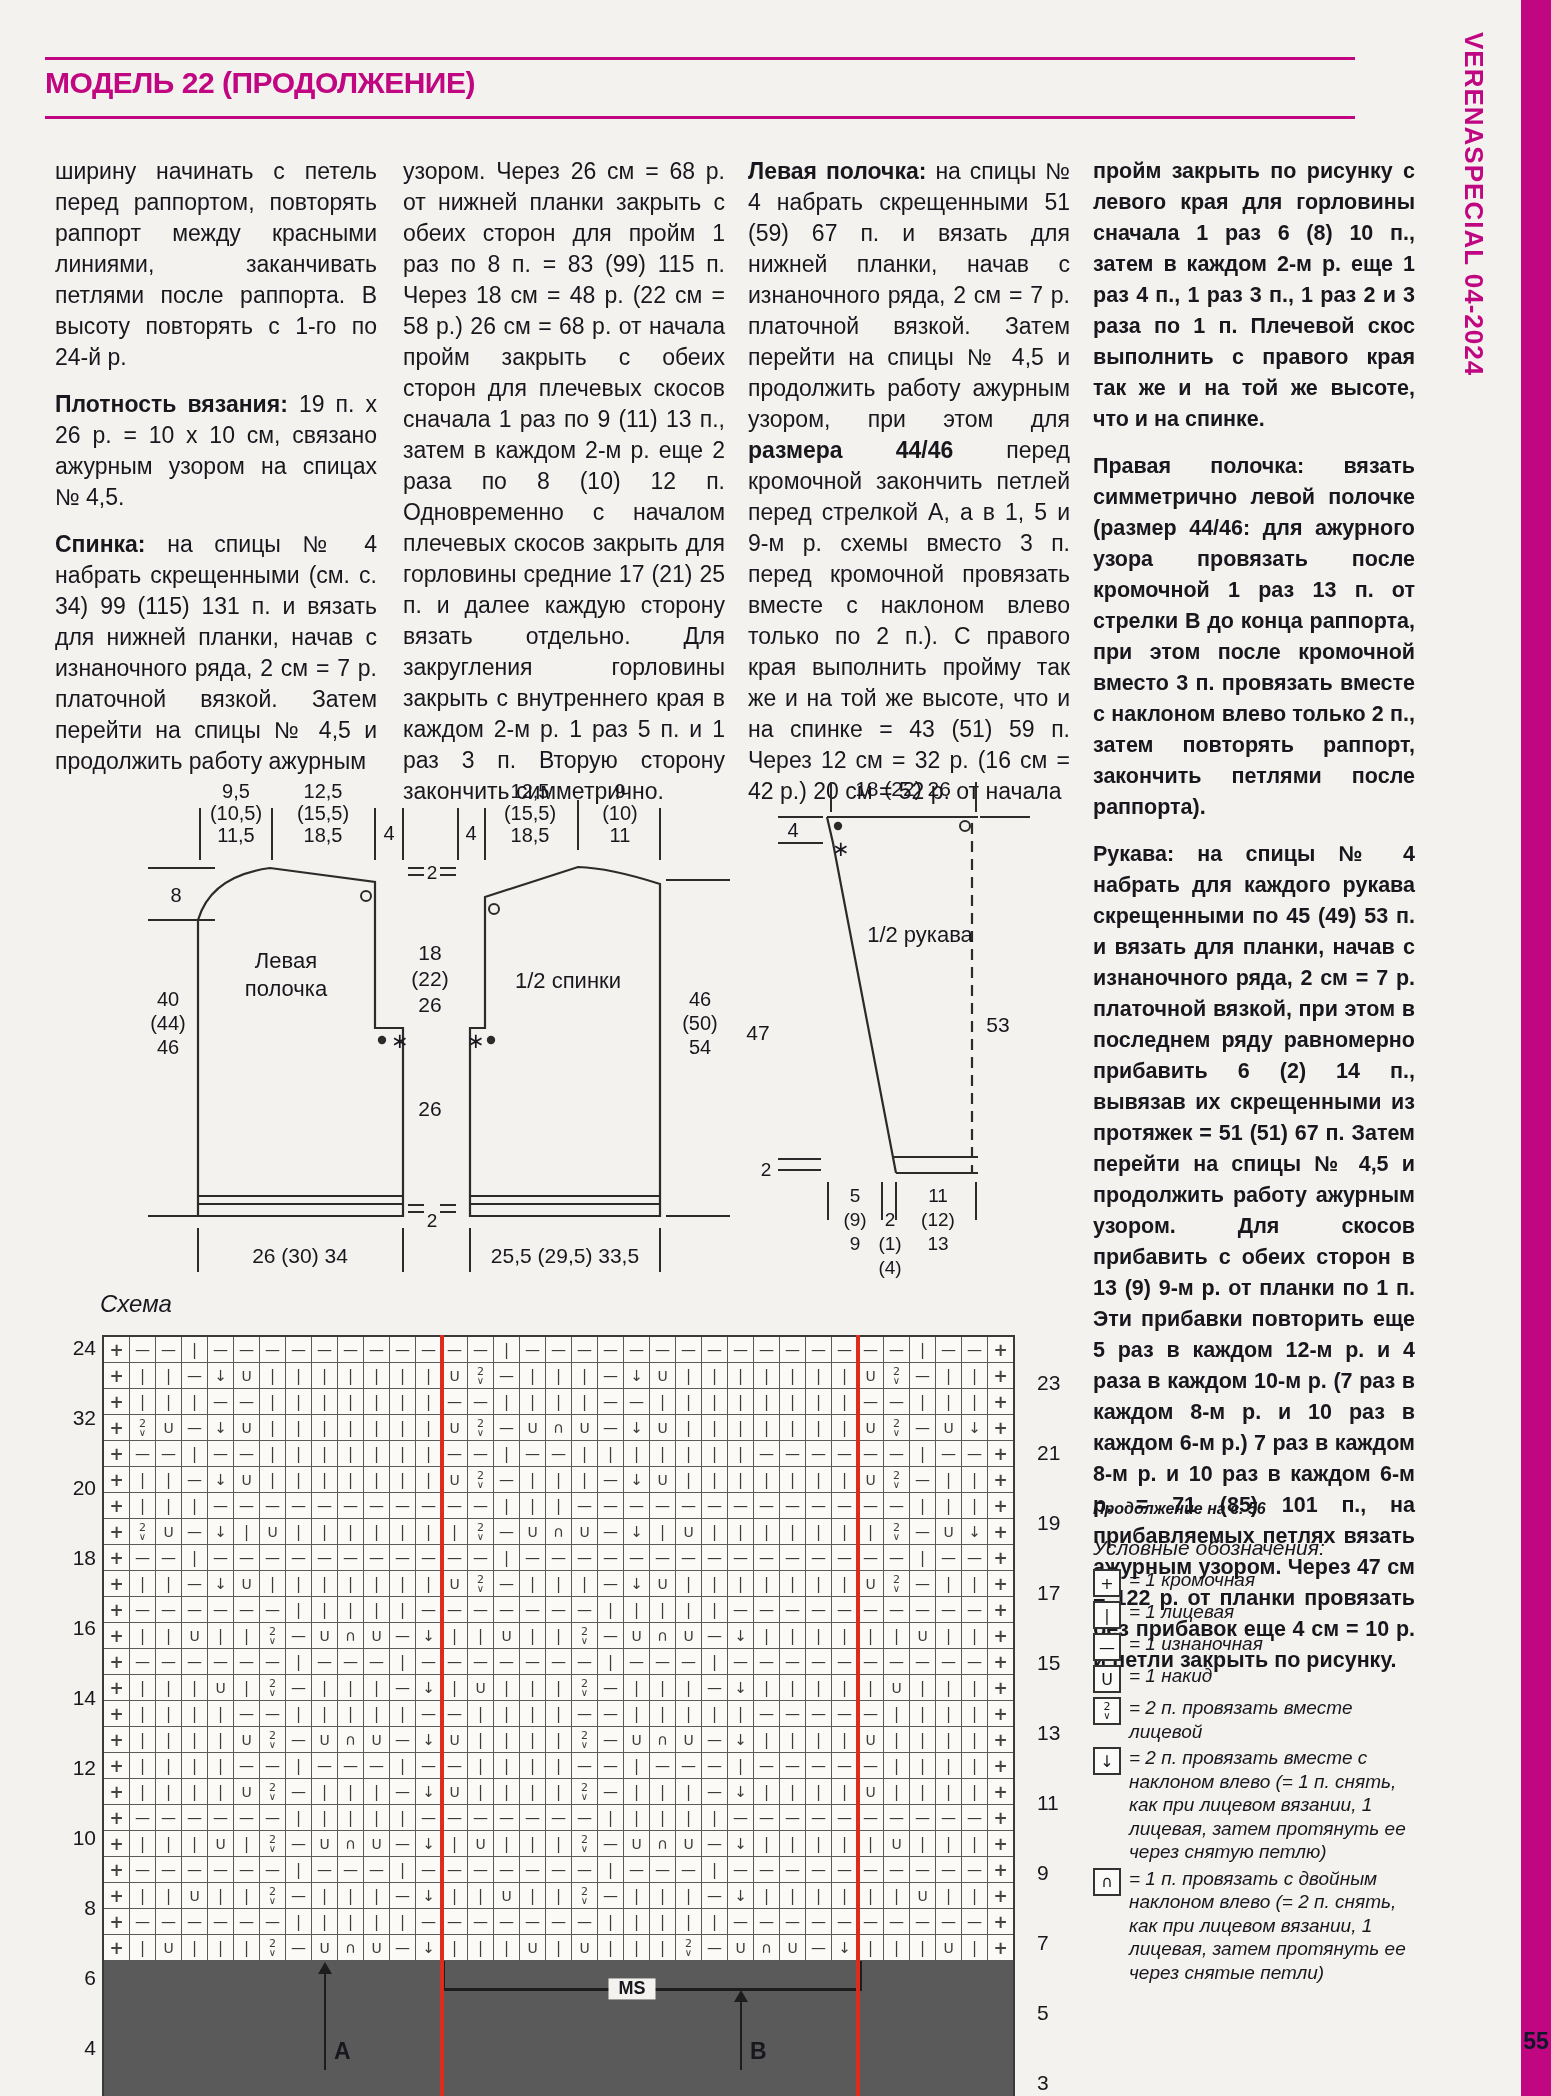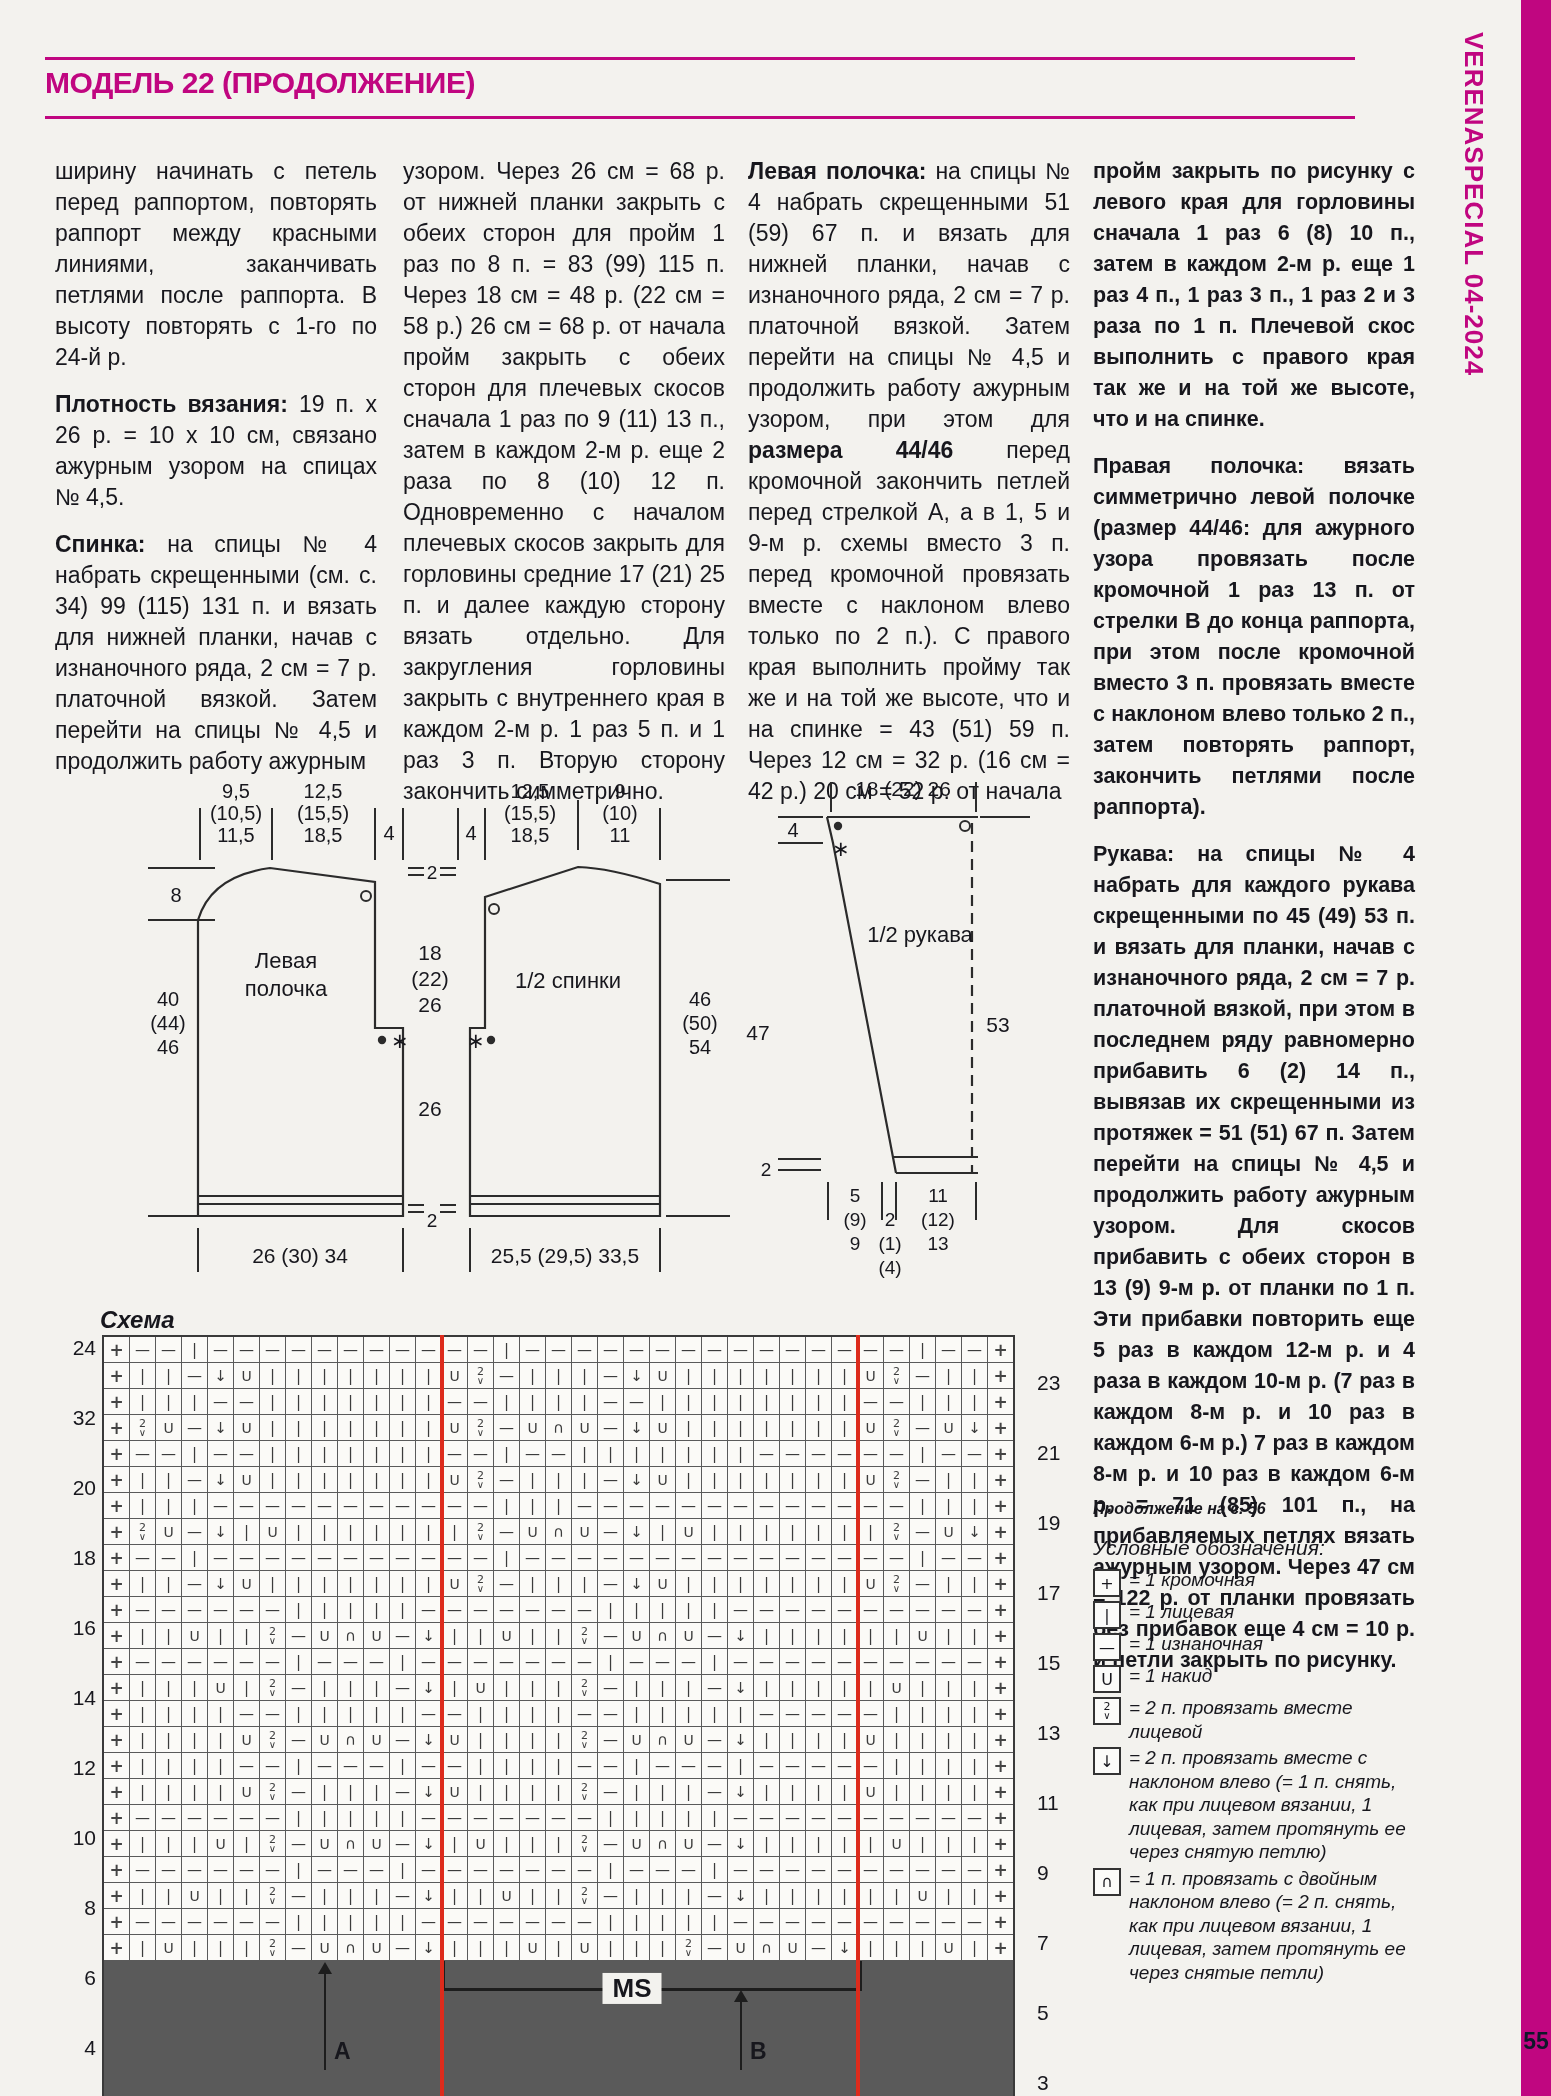--- a/index.html
+++ b/index.html
@@ -18,21 +18,21 @@
   
   #legend-title{font-weight:normal;font-style:italic;font-size:21px;margin:6px 0 8px 0;text-align:left;}
   .leg-item{display:flex;align-items:flex-start;margin-bottom:3px;text-align:left;}
   .leg-box{flex:0 0 24px;height:24px;border:2px solid #333;background:#fbfbf9;margin:1px 8px 0 0;
            display:flex;align-items:center;justify-content:center;font-family:"DejaVu Sans",sans-serif;}
   .leg-text{font-style:italic;font-size:19px;line-height:23.5px;}
   
   svg text{font-family:"Liberation Sans",sans-serif;fill:#17171d;}
   
   #chart{position:absolute;left:70px;top:1290px;width:1050px;height:800px;}
-  #schema-label{position:absolute;left:30px;top:16px;font-size:24px;font-weight:bold;font-style:italic;}
+  #schema-label{position:absolute;left:30px;top:0px;font-size:24px;font-weight:normal;font-style:italic;}
   #grid-flex{position:absolute;left:0;top:45px;display:flex;}
   .numcol{display:grid;grid-template-rows:repeat(24,25px);gap:10px;width:32px;}
   .numcol div{font-size:21px;display:flex;align-items:center;}
   .numcol.left div{justify-content:flex-end;padding-right:6px;}
   .numcol.right div{justify-content:flex-start;padding-left:22px;}
   #grid-wrap{position:relative;border:2px solid #3a3a3a;background:#5a5a5a;}
   #grid{display:grid;grid-template-columns:repeat(35,25px);grid-template-rows:repeat(24,25px);gap:1px;}
   .cell{background:#fbfaf7;display:flex;align-items:center;justify-content:center;
         font-family:"DejaVu Sans",sans-serif;font-size:15px;color:#3c3c3c;}
   .cell.c-plus{font-size:17px;font-weight:bold;color:#444;}
@@ -40,21 +40,21 @@
   .cell.c-n{font-size:15px;}
   .zstack{display:flex;flex-direction:column;align-items:center;line-height:1;}
   .zstack .z2{font-size:11px;line-height:10px;}
   .zstack .zv{font-size:10px;line-height:9px;margin-top:-1px;}
   .redline{position:absolute;top:-2px;width:4px;height:calc(100% + 4px);background:#dd2b1c;z-index:5;}
   .stub{position:absolute;width:3px;background:#1d1d1d;}
   .hline{position:absolute;height:3px;background:#1d1d1d;}
   .vline{position:absolute;width:2px;background:#1d1d1d;}
   .arrowhead{position:absolute;width:0;height:0;border-left:7px solid transparent;border-right:7px solid transparent;border-bottom:12px solid #1d1d1d;}
   .chart-letter{position:absolute;font-size:23px;font-weight:bold;}
-  #ms-label{position:absolute;font-size:26px;font-weight:bold;background:#f3f2ee;padding:0 10px;transform:translate(-50%,-55%);}
+  #ms-label{position:absolute;font-size:18px;font-weight:bold;background:#f3f2ee;padding:0 10px;transform:translate(-50%,-55%);}
   
   #side-band{position:absolute;right:0;top:0;width:30px;height:2096px;background:#c00680;}
   #side-text{position:absolute;left:1458px;top:32px;height:430px;writing-mode:vertical-rl;
              font-weight:bold;font-size:26px;color:#c00680;letter-spacing:1px;}
   #page-num{position:absolute;right:0;top:2028px;width:30px;text-align:center;color:#0f172a;font-weight:bold;font-size:23px;}
 </style>
 </head>
 <body>
 
 <div class="rule" style="top:57px"></div>

